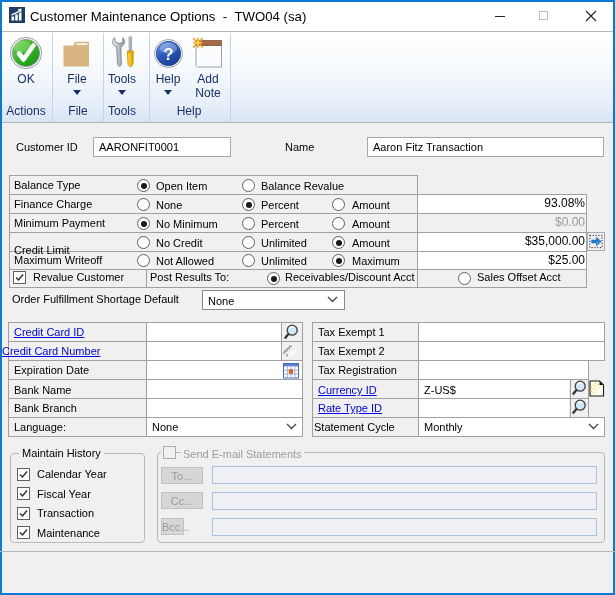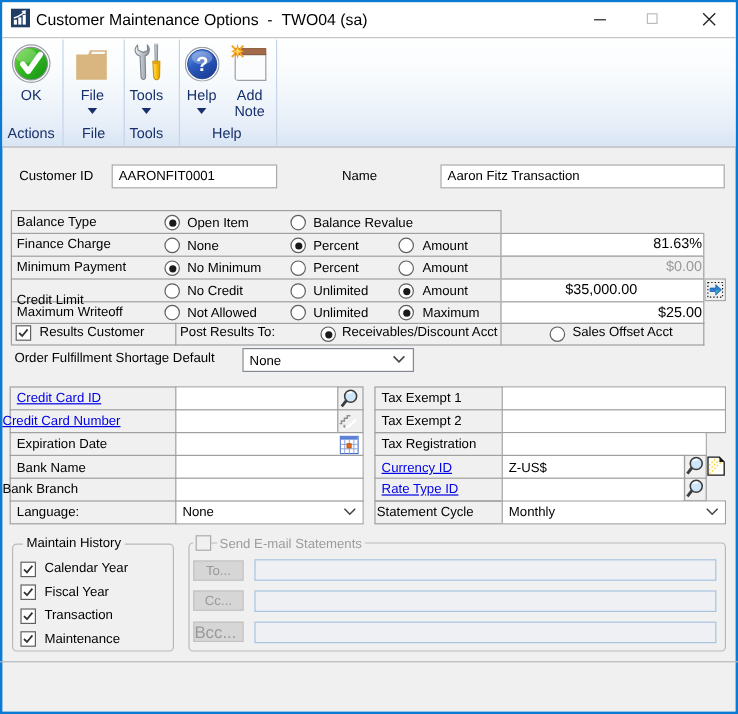--- a/index.html
+++ b/index.html
@@ -133,25 +133,25 @@
 <div class="lbl" style="left:373px;top:141px">Aaron Fitz Transaction</div>
 
 <div class="abs" style="left:9px;top:175px;width:409px;height:113px;border:1px solid #a0a0a0"></div>
 <div class="hline" style="left:9px;top:194px;width:409px"></div>
 <div class="hline" style="left:9px;top:213px;width:409px"></div>
 <div class="hline" style="left:9px;top:232px;width:409px"></div>
 <div class="hline" style="left:9px;top:251px;width:409px"></div>
 <div class="hline" style="left:9px;top:269px;width:409px"></div>
 
 <div class="cellw" style="left:417px;top:194px;width:170px;height:20px"></div>
-<div class="lbl" style="left:417px;top:194px;width:168px;text-align:right;font-size:12px;line-height:19px">81.63%</div>
+<div class="lbl" style="left:417px;top:194px;width:168px;text-align:right;font-size:12px;line-height:19px">93.08%</div>
 <div class="cellw" style="left:417px;top:213px;width:170px;height:20px;background:#f0f0f0"></div>
 <div class="lbl" style="left:417px;top:213px;width:168px;text-align:right;color:#9a9a9a;font-size:12px;line-height:19px">$0.00</div>
 <div class="cellw" style="left:417px;top:232px;width:170px;height:20px"></div>
-<div class="lbl" style="left:417px;top:232px;width:168px;text-align:center;font-size:12px;line-height:19px">$35,000.00</div>
+<div class="lbl" style="left:417px;top:232px;width:168px;text-align:right;font-size:12px;line-height:19px">$35,000.00</div>
 <div class="cellw" style="left:417px;top:251px;width:170px;height:19px"></div>
 <div class="lbl" style="left:417px;top:251px;width:168px;text-align:right;font-size:12px;line-height:19px">$25.00</div>
 
 <div class="abs" style="left:417px;top:269px;width:170px;height:19px;border:1px solid #a0a0a0;border-left:none"></div>
 <div class="vline" style="left:146px;top:269px;height:19px"></div>
 
 <div class="lbl" style="left:14px;top:179px">Balance Type</div>
 <div class="lbl" style="left:14px;top:198px">Finance Charge</div>
 <div class="lbl" style="left:14px;top:217px">Minimum Payment</div>
 <div class="lbl" style="left:14px;top:244px">Credit Limit</div>
@@ -183,21 +183,21 @@
 <div class="lbl" style="left:156px;top:255px">Not Allowed</div>
 <div class="radio" style="left:242px;top:254px"></div>
 <div class="lbl" style="left:261px;top:255px">Unlimited</div>
 <div class="radio sel" style="left:332px;top:254px"></div>
 <div class="lbl" style="left:352px;top:255px">Maximum</div>
 
 <div class="cb" style="left:13px;top:271px"></div>
 <svg class="abs" style="left:14px;top:272px" width="11" height="11" viewBox="0 0 11 11">
     <path d="M2,5.5 L4.5,8 L9,2.5" fill="none" stroke="#333" stroke-width="1.5"></path>
   </svg>
-<div class="lbl" style="left:33px;top:271px">Results Customer</div>
+<div class="lbl" style="left:33px;top:271px">Revalue Customer</div>
 <div class="lbl" style="left:150px;top:271px">Post Results To:</div>
 <div class="radio sel" style="left:267px;top:272px"></div>
 <div class="lbl" style="left:285px;top:271px">Receivables/Discount Acct</div>
 <div class="radio" style="left:458px;top:272px"></div>
 <div class="lbl" style="left:477px;top:271px">Sales Offset Acct</div>
 
 <div class="abs" style="left:587px;top:232px;width:18px;height:19px;border:1px solid #a8a8a8;background:#f0f0f0"></div>
 <svg class="abs" style="left:588px;top:233px" width="16" height="17" viewBox="0 0 17 17">
   <rect x="2" y="2" width="13" height="13" fill="none" stroke="#111" stroke-width="1" stroke-dasharray="1.2,1.8"></rect>
   <path d="M4,7 L9,7 L9,4 L14,8.5 L9,13 L9,10 L4,10 Z" fill="#2a7fd4" stroke="#1b5fae" stroke-width="0.7"></path>
@@ -222,21 +222,21 @@
 <div class="hline" style="left:8px;top:360px;width:295px"></div>
 <div class="hline" style="left:8px;top:379px;width:295px"></div>
 <div class="hline" style="left:8px;top:398px;width:295px"></div>
 <div class="hline" style="left:8px;top:417px;width:295px"></div>
 <div class="vline" style="left:146px;top:322px;height:115px"></div>
 <div class="vline" style="left:281px;top:322px;height:38px"></div>
 <div class="lbl link" style="left:14px;top:326px">Credit Card ID</div>
 <div class="lbl link" style="left:2px;top:345px">Credit Card Number</div>
 <div class="lbl" style="left:14px;top:364px">Expiration Date</div>
 <div class="lbl" style="left:14px;top:384px">Bank Name</div>
-<div class="lbl" style="left:2px;top:402px">Bank Branch</div>
+<div class="lbl" style="left:14px;top:402px">Bank Branch</div>
 <div class="lbl" style="left:14px;top:421px">Language:</div>
 <div class="lbl" style="left:152px;top:421px">None</div>
 <svg class="abs" style="left:286px;top:423px" width="11" height="7" viewBox="0 0 11 7">
     <path d="M1,1 L5.5,5.5 L10,1" fill="none" stroke="#444" stroke-width="1.3"></path>
   </svg>
 
 <svg class="abs" style="left:283px;top:324px" width="16" height="17" viewBox="0 0 16 17">
   <circle cx="9.2" cy="6.2" r="5" fill="#cfe6f8" stroke="#3c3c3c" stroke-width="1.3"></circle>
   <path d="M6.5,4.2 a4 4 0 0 1 4,-1" stroke="#fff" stroke-width="1.4" fill="none"></path>
   <path d="M5.6,9.8 L1.8,14.6" stroke="#3c3c3c" stroke-width="2.4"></path>
@@ -320,18 +320,18 @@
     <path d="M2,5.5 L4.5,8 L9,2.5" fill="none" stroke="#333" stroke-width="1.5"></path>
   </svg>
 <div class="lbl" style="left:37px;top:527px">Maintenance</div>
 
 <div class="abs" style="left:157px;top:452px;width:448px;height:91px;border:1px solid #b9b9b9;border-radius:4px"></div>
 <div class="abs" style="left:161px;top:446px;background:#f0f0f0;padding:0 2px;height:14px"></div>
 <div class="cb" style="left:163px;top:446px;width:13px;height:13px;border-color:#ababab;background:#f0f0f0"></div>
 <div class="lbl" style="left:181px;top:448px;color:#9c9c9c;background:#f0f0f0;padding:0 2px">Send E-mail Statements</div>
 <div class="abs" style="left:161px;top:467px;width:42px;height:17px;background:#d6d6d6;border:1px solid #c2c2c2;color:#9a9a9a;font-size:11px;text-align:center;line-height:16px">To...</div>
 <div class="abs" style="left:161px;top:492px;width:42px;height:17px;background:#d6d6d6;border:1px solid #c2c2c2;color:#9a9a9a;font-size:11px;text-align:center;line-height:16px">Cc...</div>
-<div class="abs" style="left:161px;top:518px;width:42px;height:17px;background:#d6d6d6;border:1px solid #c2c2c2;color:#9a9a9a;font-size:14px;line-height:16px">Bcc...</div>
+<div class="abs" style="left:161px;top:518px;width:23px;height:17px;background:#d6d6d6;border:1px solid #c2c2c2;color:#9a9a9a;font-size:11px;line-height:16px">Bcc...</div>
 <div class="abs" style="left:212px;top:466px;width:385px;height:18px;background:#eef0f3;border:1px solid #a8c3e0"></div>
 <div class="abs" style="left:212px;top:492px;width:385px;height:18px;background:#eef0f3;border:1px solid #a8c3e0"></div>
 <div class="abs" style="left:212px;top:518px;width:385px;height:18px;background:#eef0f3;border:1px solid #a8c3e0"></div>
 
 <div class="abs" style="left:0px;top:551px;width:615px;height:1px;background:#b4b8bc"></div>
 
 </body></html>

